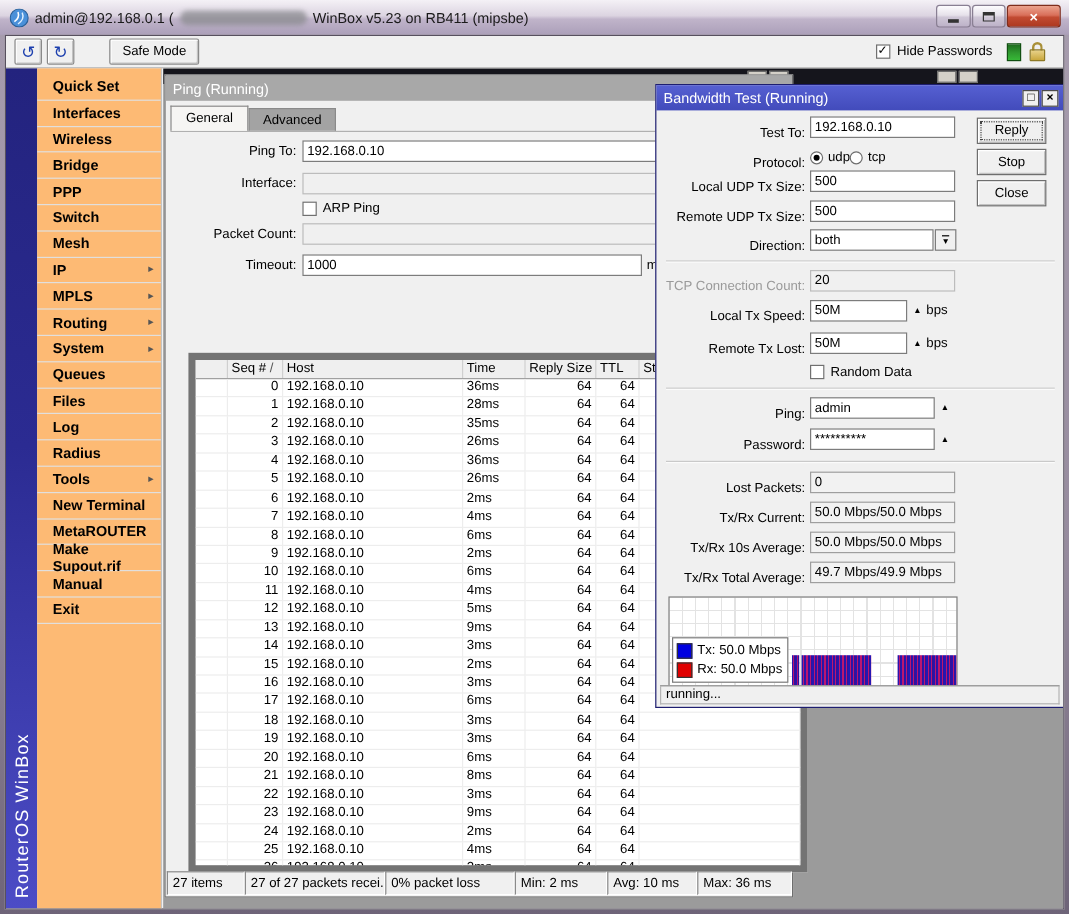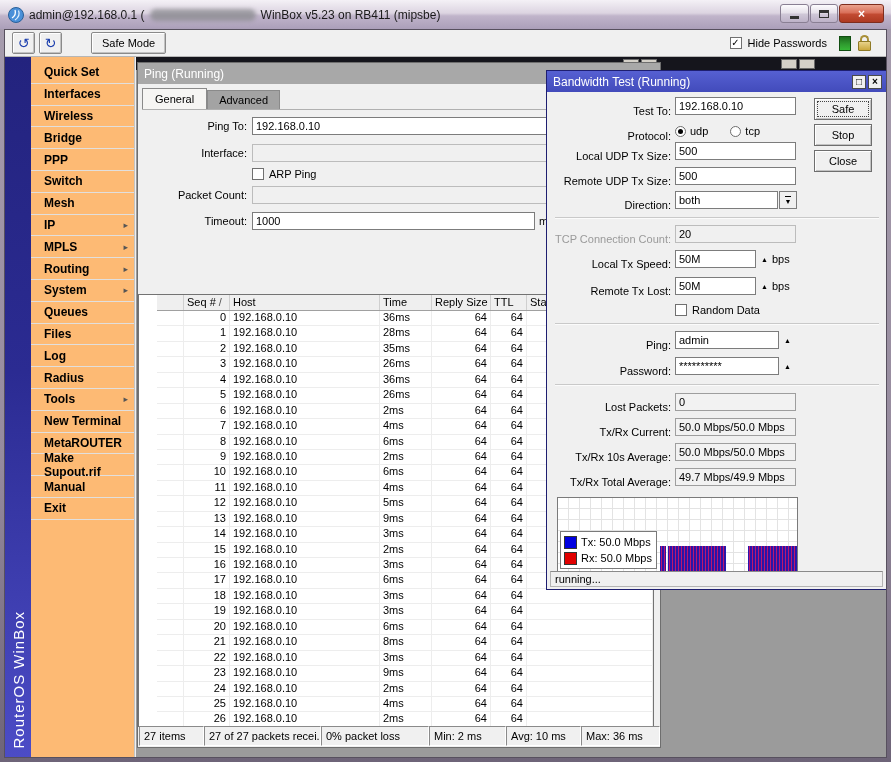--- a/index.html
+++ b/index.html
@@ -68,21 +68,21 @@
   .tab-row { position:absolute; top:24px; left:4px; height:22px; display:flex; align-items:flex-end; }
   .tab { border:1px solid #8a8a8a; border-bottom:none; padding:3px 11px; font-size:11px; background:#a3a3a3; }
   .tab.active { background:#f6f5f3; padding:4px 12px; position:relative; z-index:2; }
   .tab-line { position:absolute; top:46px; left:4px; width:516px; border-top:1px solid #b0b0b0; }
   .prow { position:absolute; left:0; width:524px; height:18px; display:flex; align-items:center; }
   .plabel { width:114px; text-align:right; padding-right:5px; white-space:nowrap; }
   .tb-input { height:18px; background:#fff; border:1px solid #7c7c7c; padding:0 3px; display:flex; align-items:center; white-space:nowrap; overflow:hidden; }
   .tb-disabled { background:#f0f0f0; border-color:#bcbcbc; }
   .unit { margin-left:4px; }
 
-  .ping-table { position:absolute; left:0; top:231px; width:516px; height:433px; background:#fff; border:1px solid #737373; overflow:hidden;padding-left:18px; }
+  .ping-table { position:absolute; left:19px; top:231px; width:516px; height:433px; background:#fff; border:6px solid #737373; overflow:hidden; }
   .pt-header { display:flex; height:16px; background:#efefef; border-bottom:1px solid #a0a0a0; }
   .pt-hcell { padding:1px 3px; border-right:1px solid #cfcfcf; font-size:11px; white-space:nowrap; overflow:hidden; }
   .pt-row { display:flex; height:15.44px; }
   .pt-cell { padding:0 3px; border-right:1px solid #ededed; border-bottom:1px solid #ededed; font-size:11px; white-space:nowrap; overflow:hidden; }
   .al-r { text-align:right; } .al-l { text-align:left; }
   .sort-ind { color:#555; margin-left:3px; }
 
   .ping-statusbar { position:absolute; left:1px; bottom:1px; width:521px; height:20px; display:flex; }
   .ps-seg { height:20px; background:#f0f0f0; border:1px solid; border-color:#8a8a8a #ffffff #ffffff #8a8a8a; padding:3px 4px; white-space:nowrap; overflow:hidden; }
 
@@ -561,27 +561,27 @@
                 <span>×</span>
               </span>
           </span>
         </div>
 
         <div class="brow" style="top:26px">
           <span class="blabel">Test To:</span>
           <span class="tb-input" style="width:121px">192.168.0.10</span>
         </div>
         <div class="bw-btn focused" style="top:27px">
-            <span>Safe</span>
+            <span>Reply</span>
           </div>
 
         <div class="brow" style="top:51px">
           <span class="blabel">Protocol:</span>
           <span class="radio sel"></span>
-          <span style="margin-right:22px">udp</span>
+          <span style="">udp</span>
           <span class="radio"></span>
           <span>tcp</span>
         </div>
         <div class="bw-btn" style="top:53px">
             <span>Stop</span>
           </div>
 
         <div class="brow" style="top:71px">
           <span class="blabel">Local UDP Tx Size:</span>
           <span class="tb-input" style="width:121px">500</span>

